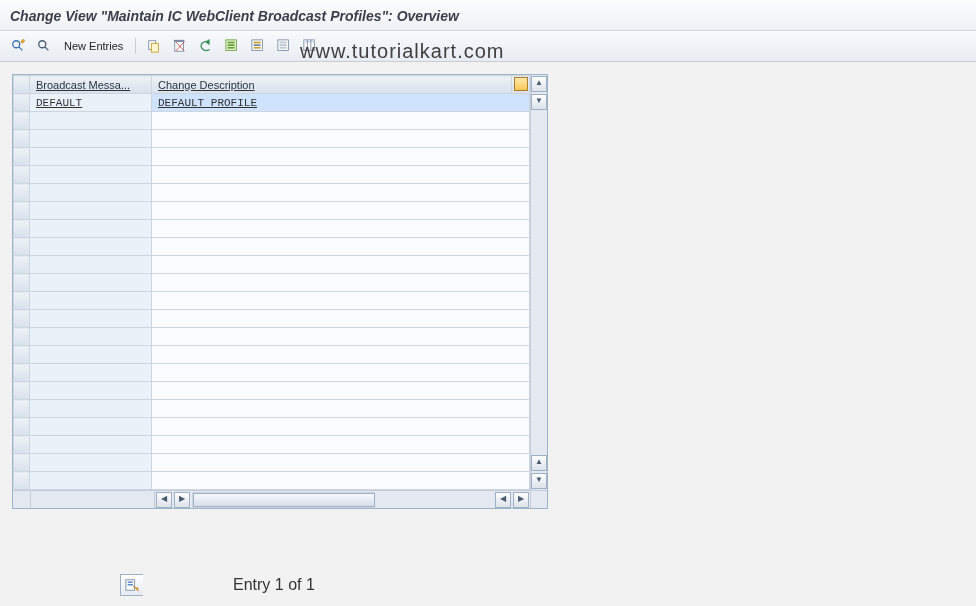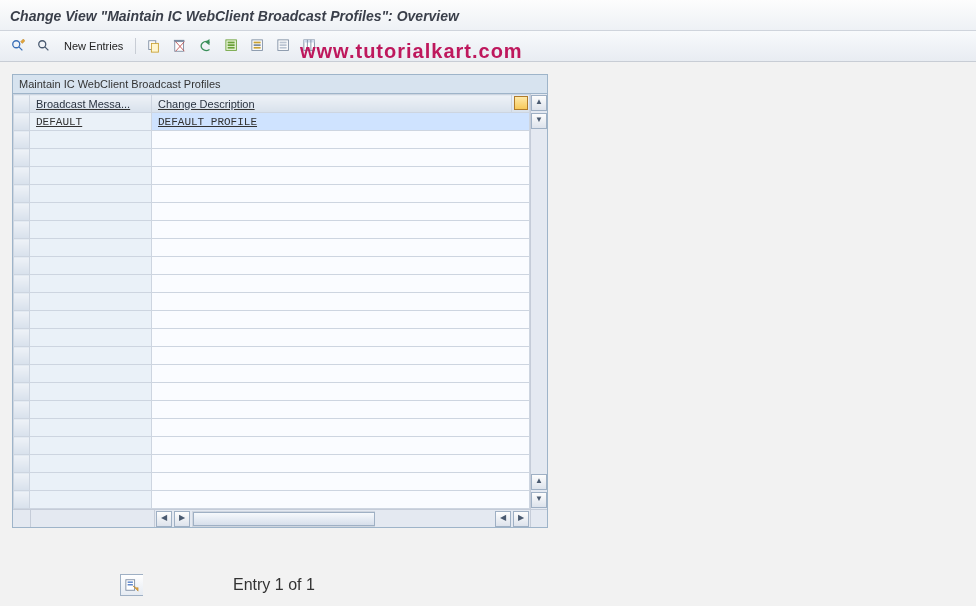--- a/index.html
+++ b/index.html
@@ -53,22 +53,22 @@
     width: 1px;
     height: 16px;
     background: #c8cdd5;
     margin: 0 2px;
   }
   .watermark {
     position: absolute;
     left: 300px;
     top: 40px;
     font-size: 20px;
-    font-weight: bold;
-    color: #be185d;
+    font-weight: normal;
+    color: #404040;
     pointer-events: none;
     letter-spacing: 1px;
     z-index: 5;
   }
 
   .panel-wrap {
     margin: 12px;
     width: 536px;
   }
   .panel-caption {
@@ -334,21 +334,20 @@
         <rect x="1" y="1" width="12" height="12" fill="#fff" stroke="#7a8aa0"></rect>
         <rect x="1" y="1" width="12" height="3" fill="#d0dced"></rect>
         <path d="M5 1 V13 M9 1 V13" stroke="#7a8aa0"></path>
       </svg>
   </span>
 </div>
 
 <div class="watermark">www.tutorialkart.com</div>
 
 <div class="panel-wrap">
-  <div class="panel-caption">Maintain IC WebClient Broadcast Profiles</div>
   <div class="grid-outer">
     <div class="grid-scroll-area">
       <div class="grid-body">
         <table class="grid">
           <thead>
             <tr>
               <th class="rowsel-head"></th>
               <th class="col1">Broadcast Messa...</th>
               <th class="col2">Change Description</th>
               <th class="cfg-head"><span class="cfg-icon"></span></th>

